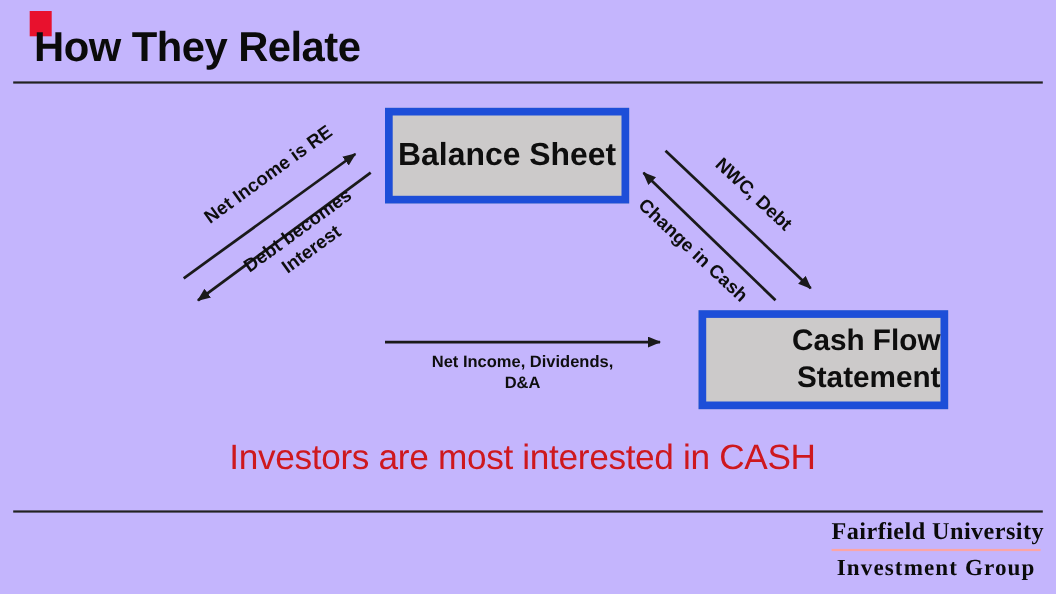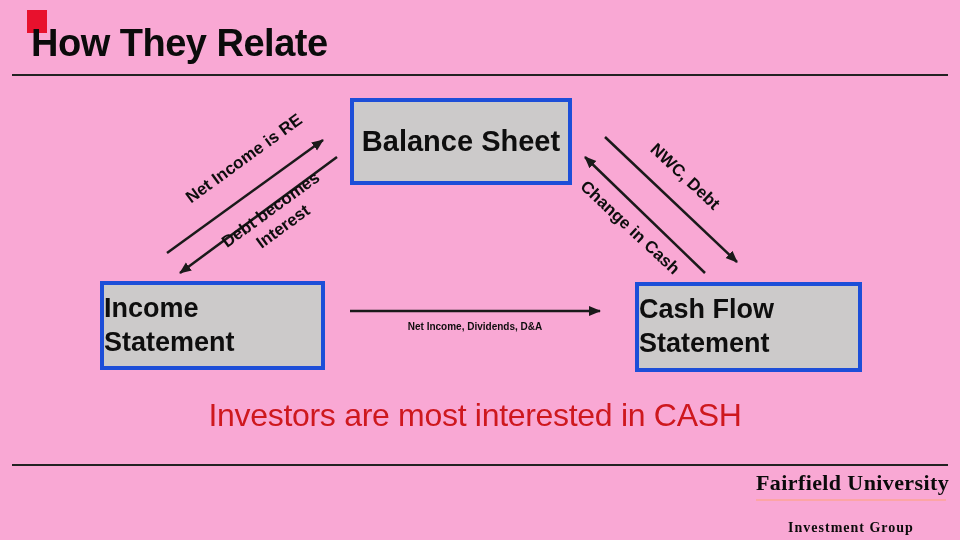--- a/index.html
+++ b/index.html
@@ -1,75 +1,75 @@
 <!DOCTYPE html>
 <html><head>
 <meta charset="utf-8">
 <style>
   html,body{margin:0;padding:0;background:#ffffff;}
   .slide{
     position:relative;
     width:960px;height:540px;
-    background:#f9a8d4;
+    background:#c4b5fd;
     overflow:hidden;
     font-family:"Liberation Sans",sans-serif;
     color:#111;
   }
   .accent-square{
     position:absolute;left:27px;top:10px;width:20px;height:23px;
     background:#E8112D;
   }
   .page-title{
     position:absolute;left:31px;top:22px;
     font-size:38px;font-weight:bold;letter-spacing:-0.5px;color:#0b0b0b;
     white-space:nowrap;
   }
   .rule{position:absolute;left:12px;right:12px;height:1.6px;background:#222;}
   .rule-top{top:74px;}
   .rule-bottom{top:464px;}
   svg.arrow-layer{position:absolute;left:0;top:0;width:960px;height:540px;}
 
   .dbox{
     position:absolute;display:flex;align-items:center;justify-content:center;
-    text-align:left;background:#CCCACA;border:4px solid #1d4ed8;
+    text-align:right;background:#CCCACA;border:7px solid #1d4ed8;
     font-weight:bold;color:#0e0e0e;box-sizing:border-box;
   }
   .box-balance{left:350px;top:98px;width:222px;height:87px;font-size:29px;}
   .box-income{left:100px;top:281px;width:225px;height:89px;font-size:27px;line-height:1.25;}
   .box-cashflow{left:635px;top:282px;width:227px;height:90px;font-size:27px;line-height:1.25;}
 
   .dlabel{
     position:absolute;font-size:17px;font-weight:600;color:#0e0e0e;
     text-align:center;line-height:1.25;
   }
   .lbl-nire{left:144px;top:148px;width:200px;transform:rotate(-36deg);}
   .lbl-dbi{left:211px;top:197px;width:132px;transform:rotate(-36deg);}
   .lbl-nwc{left:625px;top:166px;width:120px;transform:rotate(43deg);}
   .lbl-cic{left:552px;top:217px;width:156px;transform:rotate(43deg);}
 
   .hlabel{
     position:absolute;left:375px;top:321px;width:200px;
-    font-size:10px;font-weight:bold;text-align:center;line-height:1.25;color:#0e0e0e;
+    font-size:15px;font-weight:bold;text-align:center;line-height:1.25;color:#0e0e0e;
   }
   .callout{
     position:absolute;left:0;top:397px;width:950px;
     text-align:center;font-size:32px;font-weight:normal;color:#CE181E;
     letter-spacing:-0.3px;white-space:nowrap;
   }
   .logo{
     position:absolute;right:14px;top:470px;width:190px;text-align:center;
     font-family:"Liberation Serif",serif;color:#0b0b0b;
   }
   .logo-line1{
     font-size:22px;font-weight:bold;letter-spacing:0.4px;
     border-bottom:2px solid #fca5a5;padding-bottom:3px;white-space:nowrap;
   }
   .logo-line2{
-    font-size:14px;font-weight:bold;letter-spacing:1px;
-    padding-top:19px;white-space:nowrap;
+    font-size:21px;font-weight:bold;letter-spacing:1px;
+    padding-top:3px;white-space:nowrap;
   }
 </style>
 </head>
 <body>
 
 <div class="slide">
 
   <div class="accent-square"></div>
 
   <div class="page-title">How They Relate</div>
@@ -84,23 +84,20 @@
     <line x1="167" y1="253" x2="323" y2="140" stroke="#1A1A1A" stroke-width="2.5" marker-end="url(#ah)"></line>
     <line x1="337" y1="157" x2="180" y2="273" stroke="#1A1A1A" stroke-width="2.5" marker-end="url(#ah)"></line>
     <line x1="605" y1="137" x2="737" y2="262" stroke="#1A1A1A" stroke-width="2.5" marker-end="url(#ah)"></line>
     <line x1="705" y1="273" x2="585" y2="157" stroke="#1A1A1A" stroke-width="2.5" marker-end="url(#ah)"></line>
     <line x1="350" y1="311" x2="600" y2="311" stroke="#1A1A1A" stroke-width="2.5" marker-end="url(#ah)"></line>
   </svg>
 
   <div class="dbox box-balance">
     <span>Balance Sheet</span>
   </div>
-  <div class="dbox box-income">
-    <span>Income Statement</span>
-  </div>
   <div class="dbox box-cashflow">
     <span>Cash Flow Statement</span>
   </div>
 
   <div class="dlabel lbl-nire">Net Income is RE</div>
   <div class="dlabel lbl-dbi">Debt becomes Interest</div>
   <div class="dlabel lbl-nwc">NWC, Debt</div>
   <div class="dlabel lbl-cic">Change in Cash</div>
 
   <div class="hlabel">Net Income, Dividends, D&amp;A</div>

